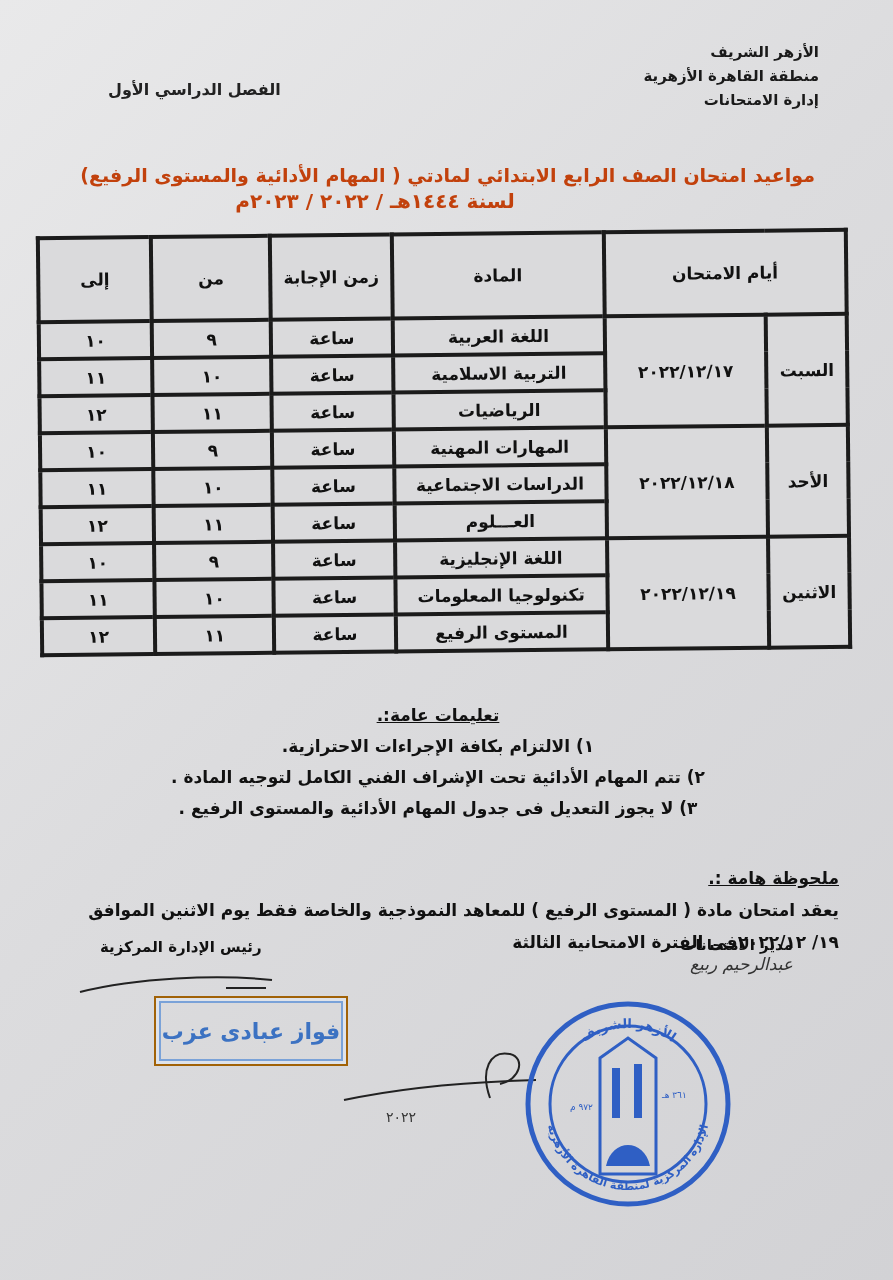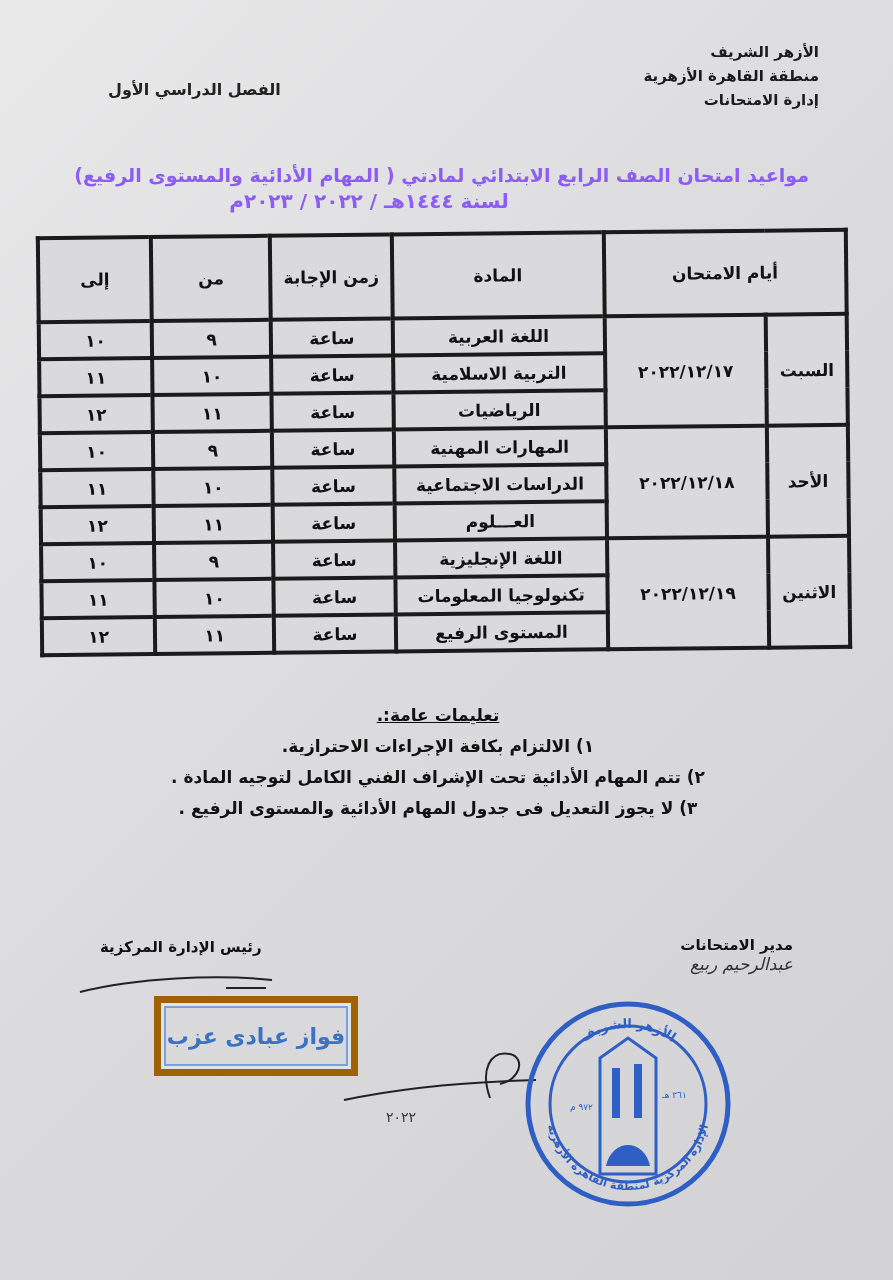--- a/index.html
+++ b/index.html
@@ -13,22 +13,22 @@
   .page { position:absolute; left:0; top:0; width:893px; height:1280px;border-radius:7px; }
   .hdr-right {
     position:absolute; right:74px; top:40px; direction:rtl; text-align:right;
     font-weight:bold; font-size:15px; line-height:24px; color:#1a1a1a;
   }
   .hdr-left {
     position:absolute; left:108px; top:80px; direction:rtl;
     font-weight:bold; font-size:16px; color:#222;
   }
   .title {
-    position:absolute; right:84px; top:160px; width:760px; direction:rtl; text-align:right;
-    font-weight:bold; font-size:19px; line-height:30px; color:#8b5cf6;
+    position:absolute; right:78px; top:160px; width:760px; direction:rtl; text-align:right;
+    font-weight:bold; font-size:19px; line-height:30px; color:#c2410c;
   }
   .title .yr { display:block; text-align:center; font-size:20px; line-height:22px; padding-right:120px; }
   table.sched {
     position:absolute; left:38px; top:232px; width:812px;
     border-collapse:collapse; direction:rtl;
     transform: rotate(-0.6deg); transform-origin: center;
   }
   table.sched td, table.sched th {
     border:4px solid #1b1b1b; text-align:center; font-weight:bold;
     background:#dadadc; font-size:17px; color:#111; padding:0;
@@ -49,21 +49,21 @@
   }
   .sig-left {
     position:absolute; left:100px; top:938px; direction:rtl; font-weight:bold; font-size:15px;
   }
   .sig-right {
     position:absolute; right:100px; top:936px; direction:rtl; font-weight:bold; font-size:15px;
   }
   .hand { font-family:"DejaVu Serif", serif; font-style:italic; font-weight:normal; font-size:17px; color:#333; }
   .stamp-box {
     position:absolute; left:154px; top:996px; width:190px; height:66px;
-    border:7px solid #a16207; box-shadow: inset 0 0 0 3px #dfe3ea, inset 0 0 0 5px #7aa2d8;
+    border:2px solid #a16207; box-shadow: inset 0 0 0 3px #dfe3ea, inset 0 0 0 5px #7aa2d8;
     display:flex; align-items:center; justify-content:center;
     color:#3c72c2; font-weight:bold; font-size:22px; direction:rtl;
   }
   .seal { position:absolute; left:522px; top:998px; width:212px; height:212px; }
   .scrawl { position:absolute; left:340px; top:1040px; width:200px; height:90px; }
 </style>
 </head>
 <body>
 
 <div class="page">
@@ -164,20 +164,25 @@
   </tbody>
     </table>
 
   <div class="instr">
     <span class="u">تعليمات عامة:.</span>
     <div>١) الالتزام بكافة الإجراءات الاحترازية.</div>
     <div>٢) تتم المهام الأدائية تحت الإشراف الفني الكامل لتوجيه المادة .</div>
     <div>٣) لا يجوز التعديل فى جدول المهام الأدائية والمستوى الرفيع .</div>
   </div>
 
+  <div class="note">
+    <span class="u" style="text-decoration:underline;display:block;">ملحوظة هامة :.</span>
+    <div>يعقد امتحان مادة ( المستوى الرفيع ) للمعاهد النموذجية والخاصة فقط يوم الاثنين الموافق</div>
+    <div>١٩/ ٢٠٢٢/١٢فى الفترة الامتحانية الثالثة</div>
+  </div>
 
   <div class="sig-left">
     <div>رئيس الإدارة المركزية</div>
   </div>
   <svg style="position:absolute;left:76px;top:960px;" width="200" height="40">
     <path d="M4 32 C60 18, 140 14, 196 20" stroke="#222" stroke-width="2" fill="none"></path>
     <path d="M150 28 L190 28" stroke="#222" stroke-width="2" fill="none"></path>
   </svg>
 
   <div class="stamp-box">فواز عبادى عزب</div>

